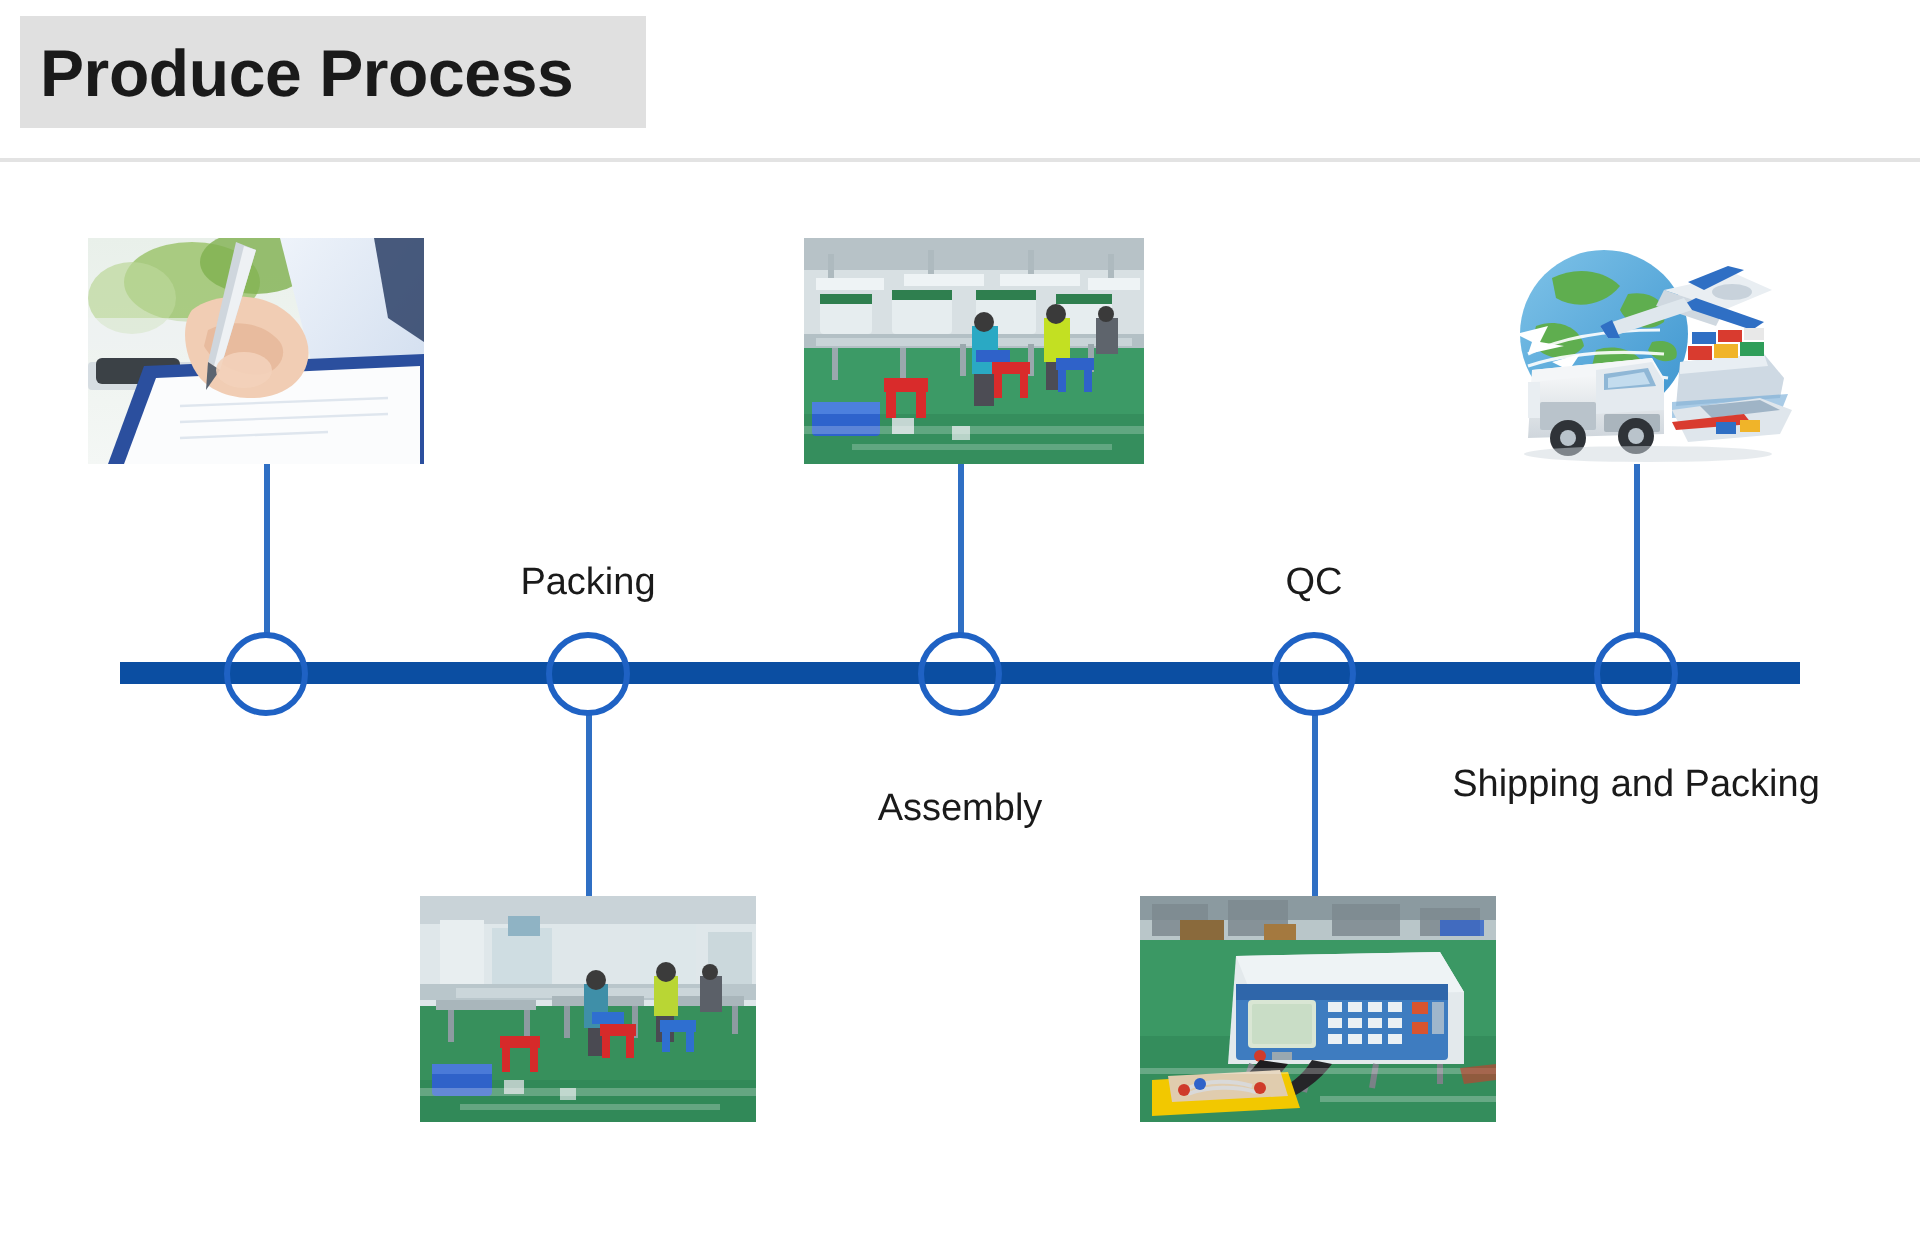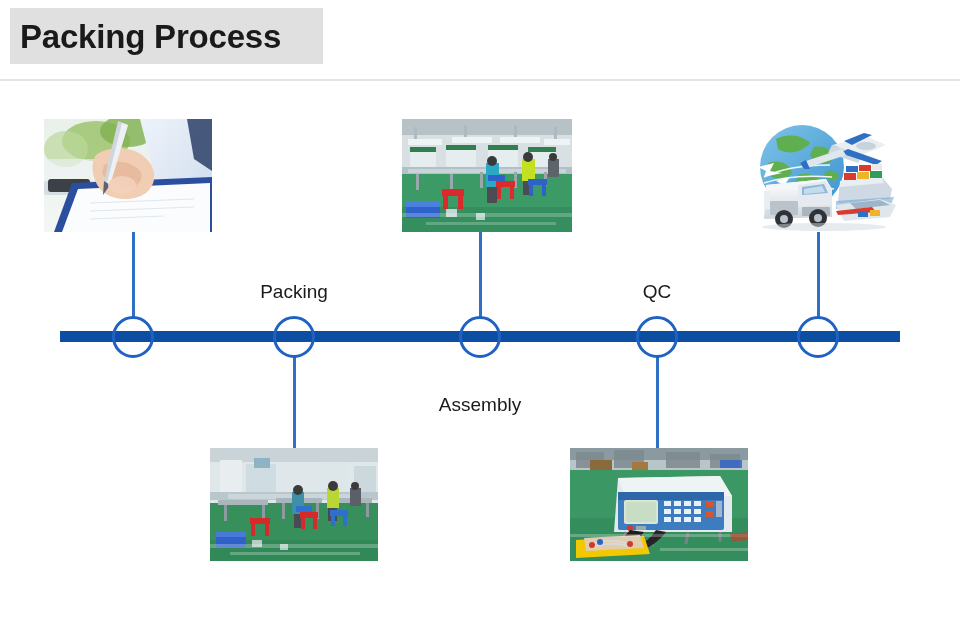--- a/index.html
+++ b/index.html
@@ -95,21 +95,21 @@
   }
 
   .photo svg { display: block; width: 100%; height: 100%; }
 </style>
 </head>
 <body>
 
 <div id="slide">
 
   <div id="title-bar">
-    <span id="title-text">Packing Process</span>
+    <span id="title-text">Produce Process</span>
   </div>
   <div id="header-divider"></div>
 
   <div id="timeline-bar"></div>
 
   <div class="photo" style="left:44px; top:119px; width:168px; height:113px;">
     <svg viewBox="0 0 168 113" preserveAspectRatio="none" aria-hidden="true">
       <defs>
         <linearGradient id="g1bg" x1="0" y1="0" x2="0" y2="1">
           <stop offset="0" stop-color="#e9f0ea"></stop>
@@ -451,14 +451,15 @@
         <circle cx="44" cy="100" r="4" fill="#b9c3cb"></circle>
         <circle cx="78" cy="99" r="9" fill="#2f3338"></circle>
         <circle cx="78" cy="99" r="4" fill="#b9c3cb"></circle>
         <rect x="24" y="72" width="6" height="18" fill="#e9eef2"></rect>
       </g>
       <ellipse cx="84" cy="108" rx="62" ry="4" fill="#cfd8de" opacity=".5"></ellipse>
     </svg>
   </div>
   <div class="connector" style="left:817px; top:232px; height:86px;"></div>
   <div class="node-circle" style="left:797px; top:316px;"></div>
+  <div class="stage-label" style="left:818px; top:383px;">Shipping and Packing</div>
 
 </div>
 
 </body></html>

